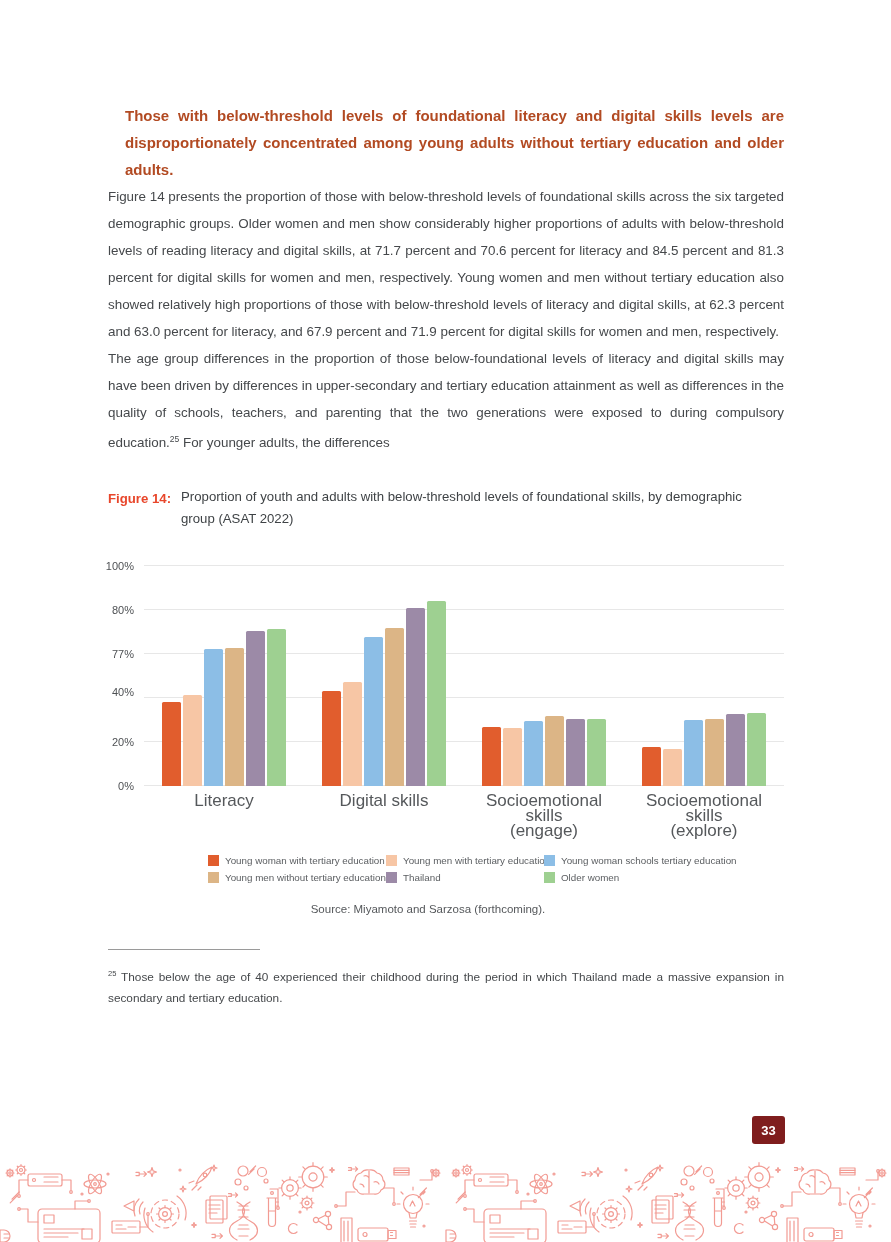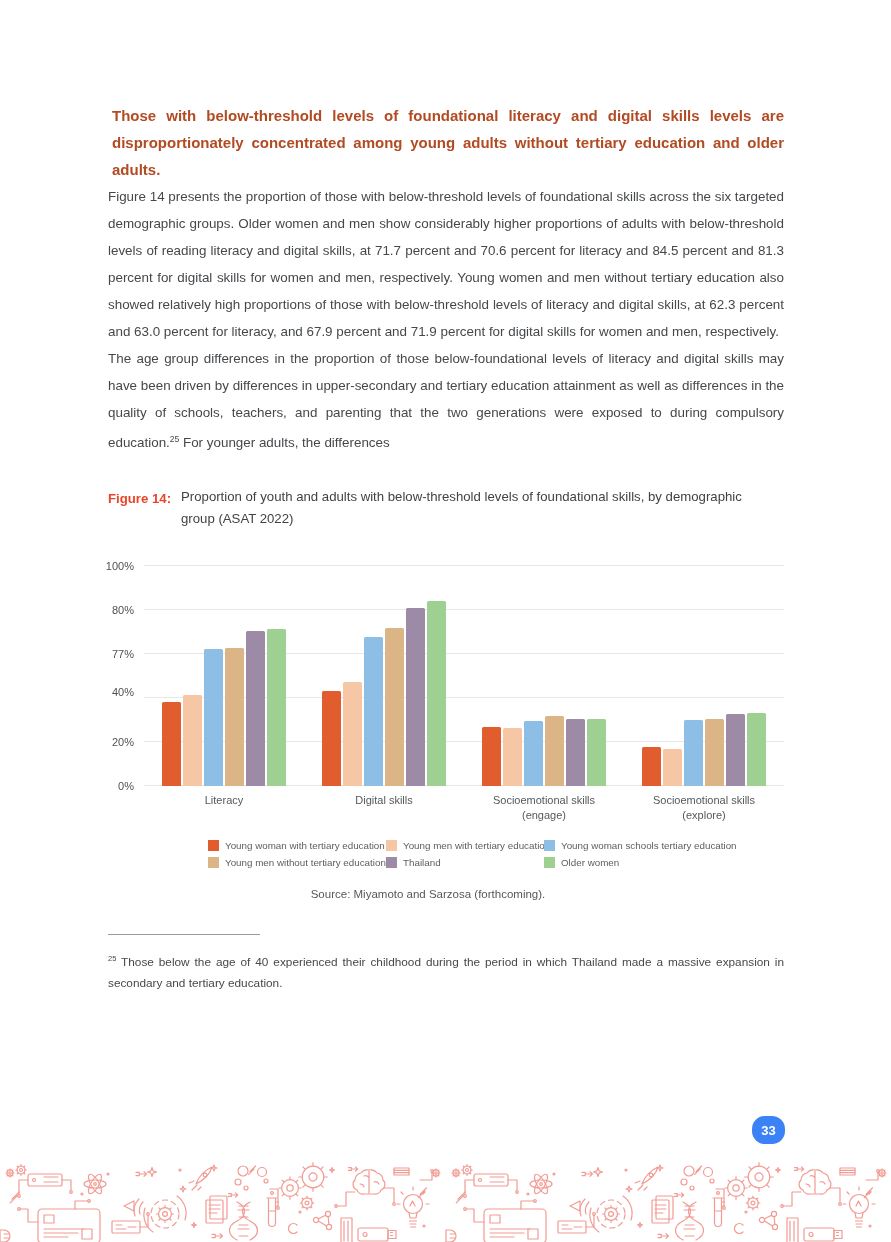--- a/index.html
+++ b/index.html
@@ -1,53 +1,53 @@
 <!DOCTYPE html>
 <html><head>
 <meta charset="utf-8">
 <style>
   html,body{margin:0;padding:0;background:#ffffff;}
   .page{position:relative;width:891px;height:1242px;background:#fff;overflow:hidden;
         font-family:"Liberation Sans",sans-serif;}
   .content{position:absolute;left:108px;top:0;width:676px;}
 
-  .heading{margin:102px 0 0 4px;font-size:15px;line-height:27px;font-weight:700;color:#b24a22;text-align:justify;}
+  .heading{margin:102px 0 0 17px;font-size:15px;line-height:27px;font-weight:700;color:#b24a22;text-align:justify;}
   p.body{margin:0;font-size:13.4px;line-height:27px;color:#45484b;text-align:justify;}
   .p1{margin-top:30px;}
   .p2{margin-top:26px;}
   sup.ref{font-size:8.5px;color:#45484b;}
 
   .figcap{margin-top:30px;display:flex;gap:10px;}
   .figlabel{font-size:13.2px;font-weight:700;color:#e8462b;white-space:nowrap;line-height:26px;}
   .figtext{font-size:13.2px;line-height:22px;color:#3f4346;max-width:565px;}
 
   .chart{margin-top:36px;padding-left:36px;width:640px;}
   .chart-plot{position:relative;height:220px;width:640px;}
   .gridline{position:absolute;left:0;right:0;height:1px;background:#e7e7e7;}
   .ytick{position:absolute;right:calc(100% + 10px);font-size:11px;color:#4e5154;white-space:nowrap;}
   .chart-groups{position:absolute;left:0;right:0;bottom:0;height:100%;display:flex;
                 justify-content:space-around;align-items:flex-end;}
   .bar-group{display:flex;align-items:flex-end;gap:2px;height:100%;}
   .bar{width:19px;border-radius:1.5px 1.5px 0 0;}
   .chart-x-labels{display:flex;justify-content:space-around;width:640px;margin-top:7px;}
-  .x-label{width:150px;text-align:center;font-size:11px;line-height:15px;color:#55585b;}
+  .x-label{width:150px;text-align:center;font-size:17px;line-height:15px;color:#55585b;}
 
   .legend{margin:17px 0 0 64px;display:grid;grid-template-columns:178px 158px auto;row-gap:6px;
           font-size:9.8px;color:#5a5d60;}
   .legend-item{display:flex;align-items:center;gap:6px;white-space:nowrap;}
   .swatch{width:11px;height:11px;flex:0 0 auto;}
 
   .source{margin-top:20px;width:640px;text-align:center;font-size:11.5px;color:#55585b;}
 
   .fnrule{margin-top:34px;width:152px;border-top:1px solid #9a9a9a;}
   .footnote{margin:13px 0 0 0;font-size:11.8px;line-height:21px;color:#45484b;text-align:justify;}
   .footnote sup{font-size:7.5px;}
 
-  .badge{position:absolute;top:1116px;right:106px;width:33px;height:28px;background:#3b82f6;
-         border-radius:13px;color:#fff;font-weight:700;font-size:13px;
+  .badge{position:absolute;top:1116px;right:106px;width:33px;height:28px;background:#7f1d1d;
+         border-radius:3px;color:#fff;font-weight:700;font-size:13px;
          display:flex;align-items:center;justify-content:center;}
 
   svg.footer{position:absolute;left:0;bottom:0;width:891px;height:80px;display:block;}
   svg.footer *{vector-effect:non-scaling-stroke;}
 </style>
 </head>
 <body>
 
 <div class="page">
   <div class="content">

